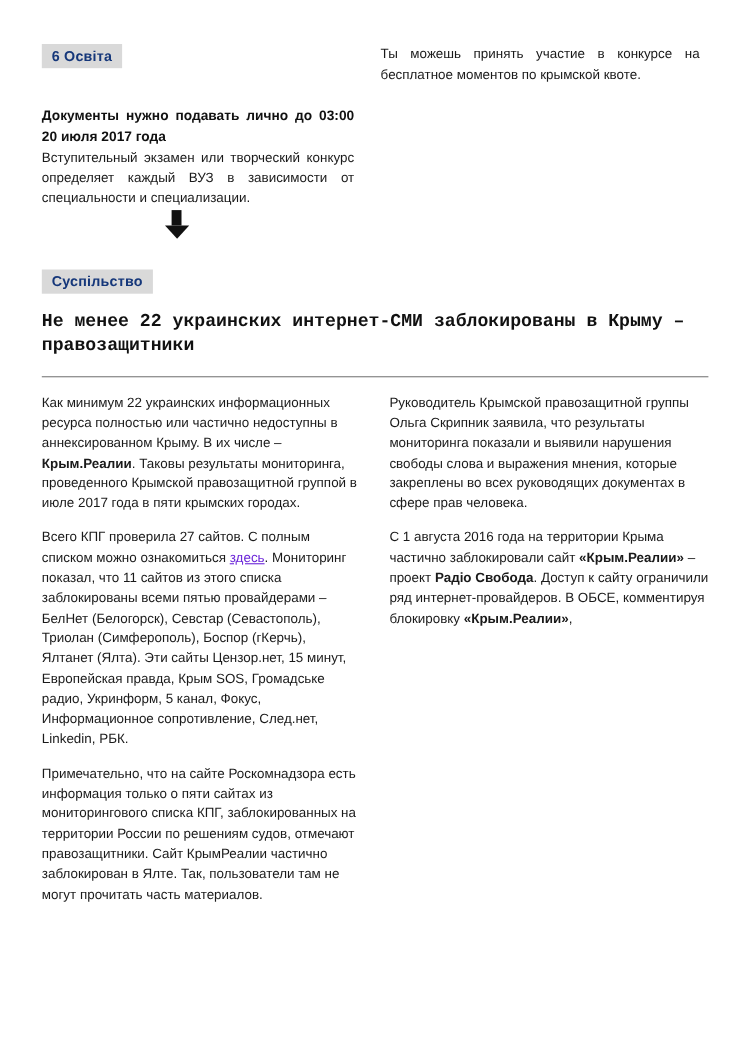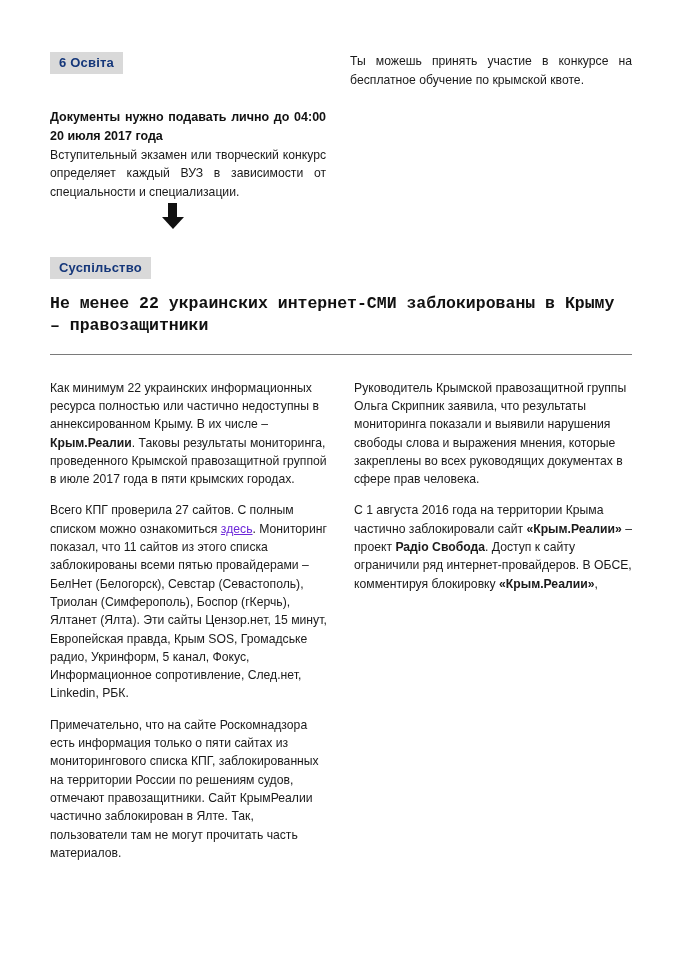--- a/index.html
+++ b/index.html
@@ -13,21 +13,21 @@
     font-family: "Liberation Sans", sans-serif;
     color: #1a1a1a;
     position: relative;
     overflow: hidden;
   }
   .page {
     width: 674px;
     height: 960px;
     position: relative;
     box-sizing: border-box;
-    padding: 12px;
+    padding: 0;
   }
 
   
   .top-section {
     display: flex;
     gap: 24px;
     padding: 40px 30px 0 38px;
     box-sizing: border-box;
   }
   .col-left { width: 284px; }
@@ -111,21 +111,21 @@
   .rule {
     height: 1px;
     background: #7a7a7a;
     margin-top: 16px;
   }
   .two-col {
     display: flex;
     gap: 26px;
     margin-top: 14px;
   }
-  .col { width: 290px; margin-top: 10px; }
+  .col { width: 290px; }
   .col p {
     font-size: 12.2px;
     line-height: 1.5;
     margin: 0;
     color: #1a1a1a;
   }
   .col p + p { margin-top: 13px; }
   .b { font-weight: bold; }
   a.inline-link {
     color: #6d28d9;
@@ -135,33 +135,33 @@
 </head>
 <body>
 
 <div class="page">
 
   <div class="top-section">
 
     <div class="col-left">
       <span class="section-tag">6 Освіта</span>
 
-      <p class="lead-bold mt-34">Документы нужно подавать лично до 04:00 20 июля 2017 года</p>
+      <p class="lead-bold mt-34">Документы нужно подавать лично до 03:00 20 июля 2017 года</p>
 
 
       <p class="body-text mt-14">Вступительный экзамен или творческий конкурс определяет каждый ВУЗ в зависимости от специальности и специализации.</p>
 
       <div class="arrow-down">
         <div class="arrow-stem"></div>
         <div class="arrow-head"></div>
       </div>
     </div>
 
     <div class="col-right">
-      <p class="body-text mt-18">Ты можешь принять участие в конкурсе на бесплатное обучение по крымской квоте.</p>
+      <p class="body-text mt-18">Ты можешь принять участие в конкурсе на бесплатное моментов по крымской квоте.</p>
     </div>
 
   </div>
 
   <div class="second-section">
 
     <span class="section-tag tag-blue">Суспільство</span>
 
     <h1 class="article-title">Не менее 22 украинских интернет-СМИ заблокированы в Крыму – правозащитники</h1>
 

